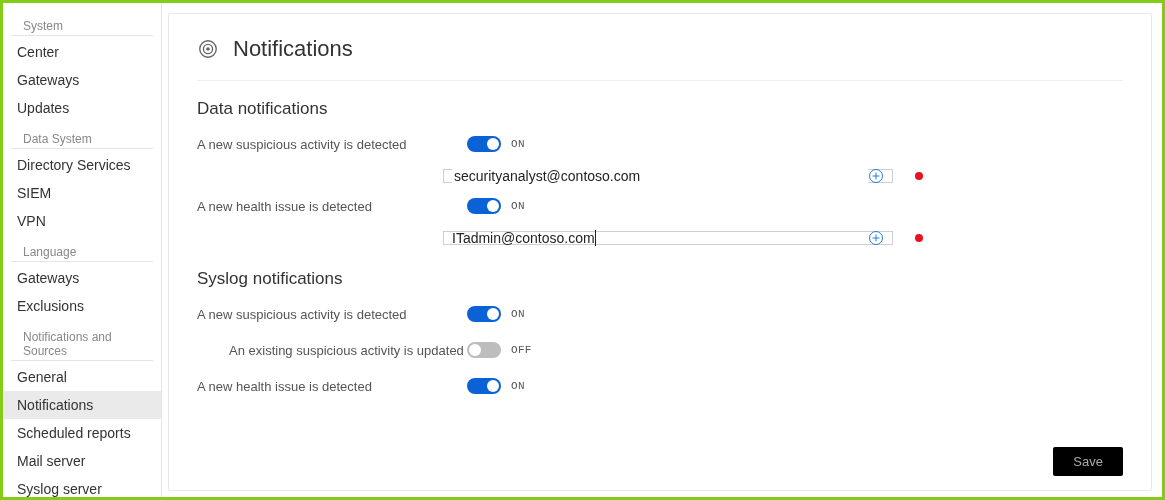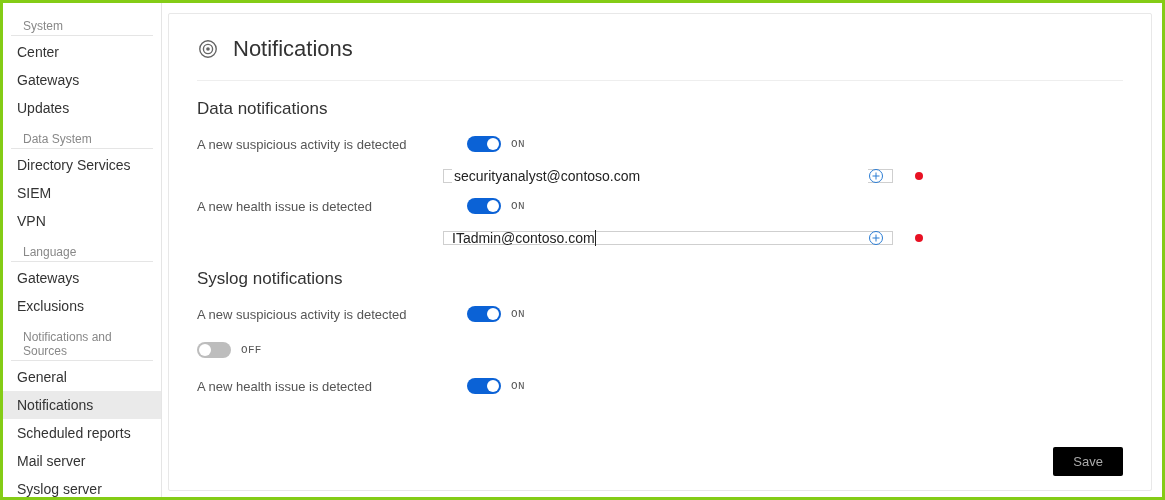--- a/index.html
+++ b/index.html
@@ -140,20 +140,21 @@
         <div class="row-label">A new suspicious activity is detected</div>
         <div class="toggle-wrap">
           <div class="toggle on">
               <div class="knob"></div>
             </div>
           <span class="toggle-state">ON</span>
         </div>
       </div>
 
       <div class="row" style="margin-top:6px;">
+        <div class="row-sub">An existing suspicious activity is updated</div>
         <div class="toggle-wrap">
           <div class="toggle off">
               <div class="knob"></div>
             </div>
           <span class="toggle-state">OFF</span>
         </div>
       </div>
 
       <div class="row" style="margin-top:6px;">
         <div class="row-label">A new health issue is detected</div>

